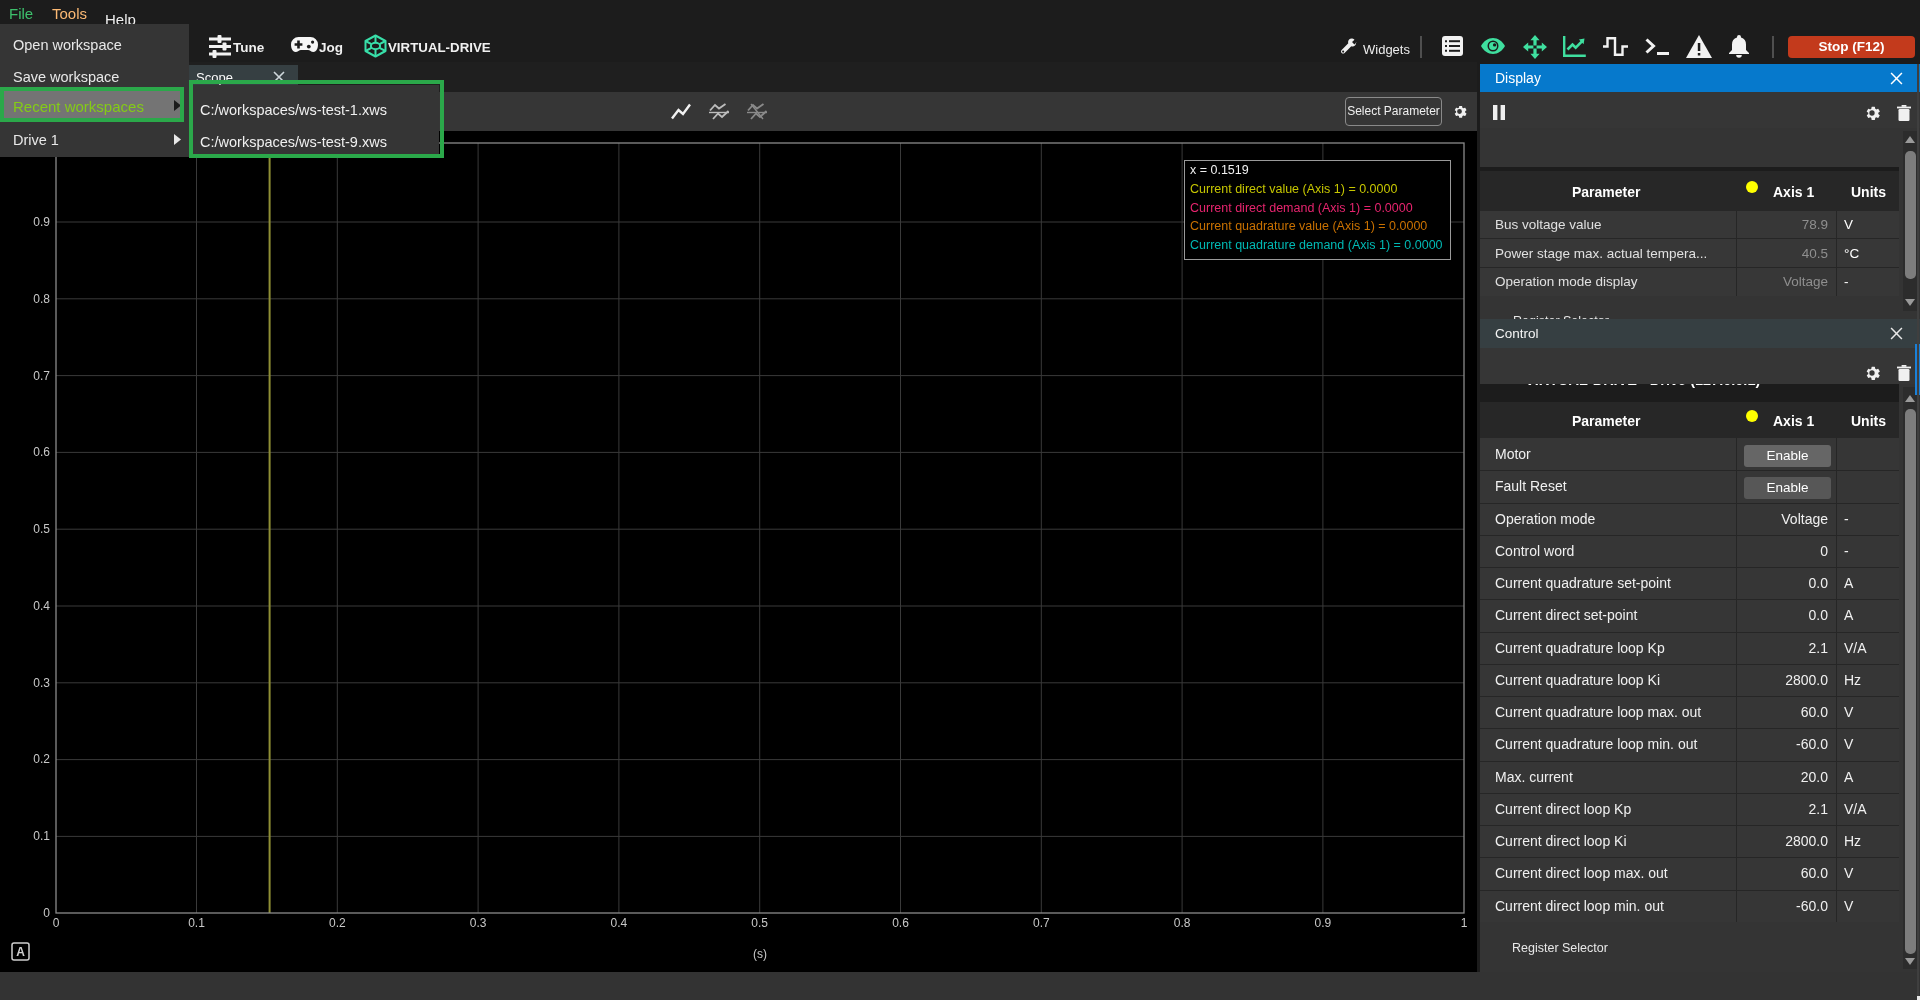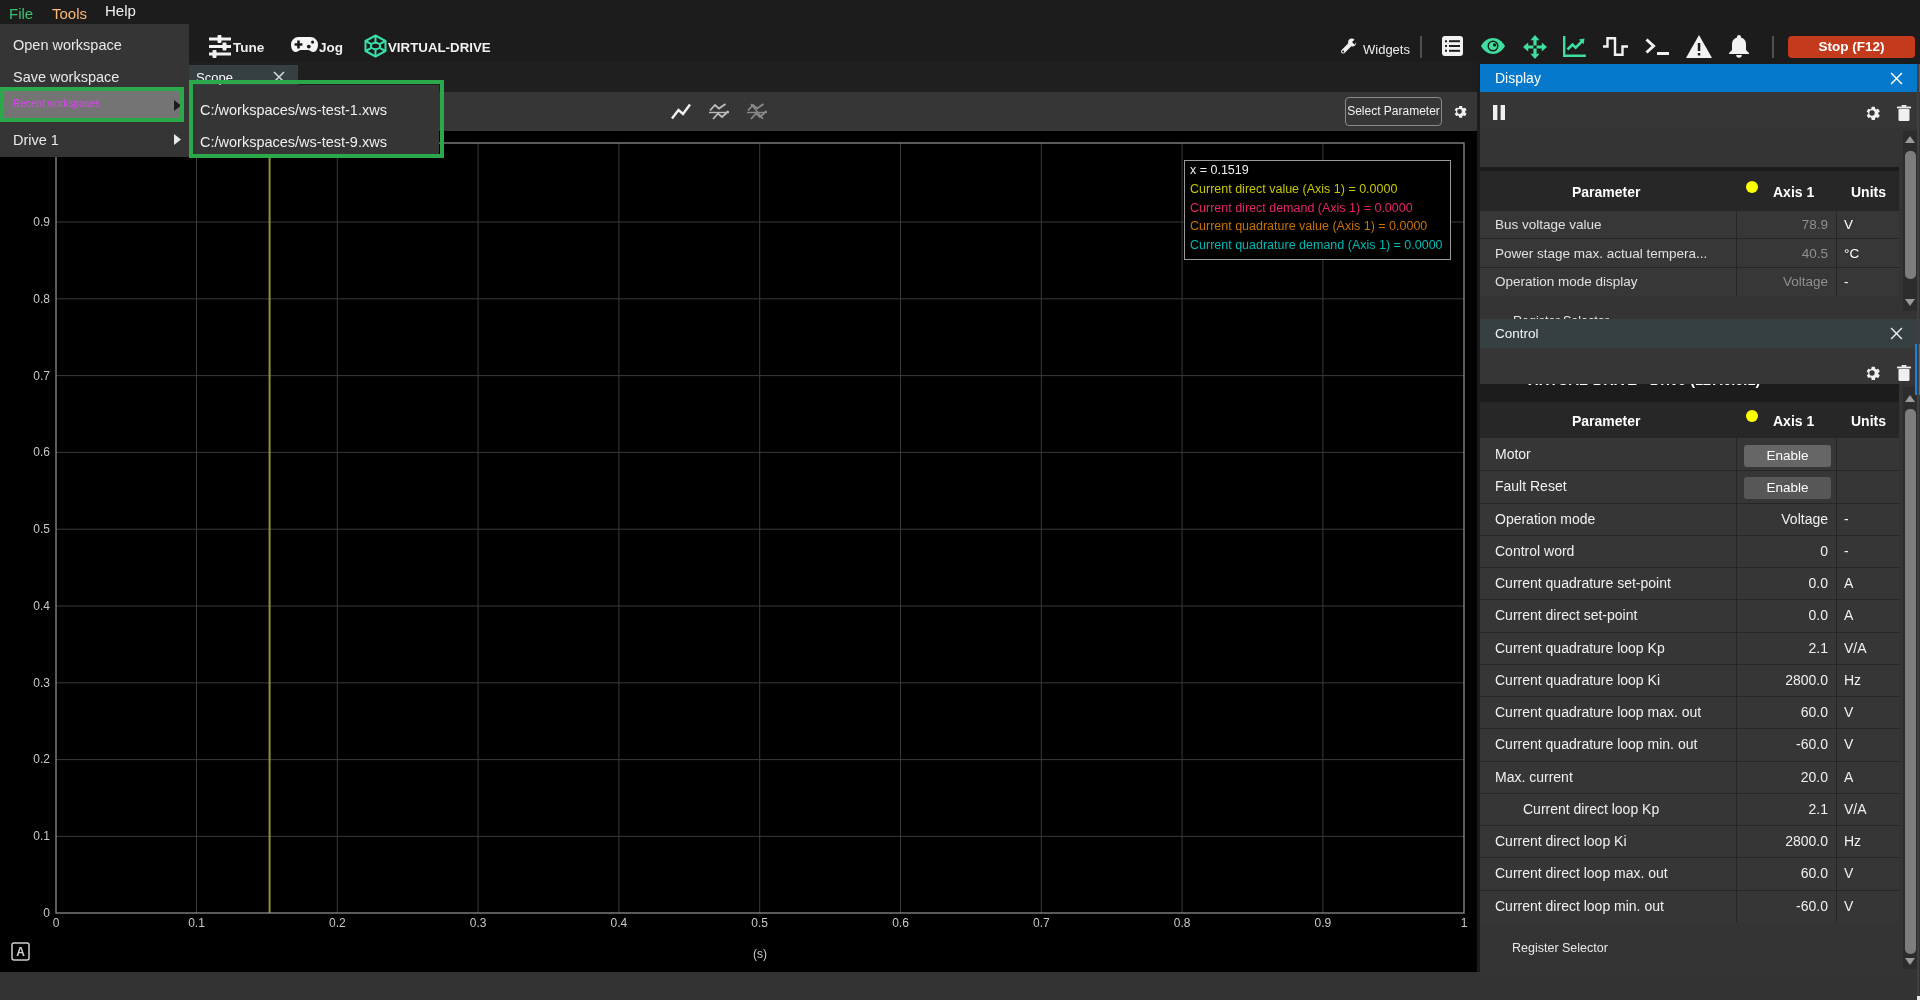--- a/index.html
+++ b/index.html
@@ -6,21 +6,21 @@
   body{font-family:"Liberation Sans",sans-serif;position:relative;-webkit-font-smoothing:antialiased;}
   .a{position:absolute;}
   .txt{color:#f0f0f0;}
 </style>
 </head>
 <body>
 
 <div class="a" style="left:0;top:0;width:1920px;height:24px;background:#1c1c1c;"></div>
 <div class="a" style="left:9px;top:5px;font-size:15px;color:#3dc06c;">File</div>
 <div class="a" style="left:52px;top:5px;font-size:15px;color:#fdba74;">Tools</div>
-<div class="a" style="left:105px;top:2px;font-size:15px;color:#efefef;">Help</div>
+<div class="a" style="left:105px;top:11px;font-size:15px;color:#efefef;">Help</div>
 
 <div class="a" style="left:0;top:24px;width:1920px;height:38px;background:#1c1c1c;"></div>
 
 <svg class="a" style="left:209px;top:34px;" width="22" height="24" viewBox="0 0 22 24">
   <g stroke="#f2f2f2" stroke-width="3" fill="none">
     <line x1="0" y1="5" x2="22" y2="5"></line>
     <line x1="0" y1="12.5" x2="22" y2="12.5"></line>
     <line x1="0" y1="20" x2="22" y2="20"></line>
   </g>
   <g fill="#f2f2f2">
@@ -350,21 +350,21 @@
       <span class="a" style="left:364px;top:266.00px;">V</span>
       <div class="a" style="left:0;top:290.25px;width:419px;height:1px;background:#262626;"></div>
       <span class="a" style="left:15px;top:298.25px;">Current quadrature loop min. out</span>
       <span class="a" style="left:256px;top:298.25px;width:92px;text-align:right;">-60.0</span>
       <span class="a" style="left:364px;top:298.25px;">V</span>
       <div class="a" style="left:0;top:322.50px;width:419px;height:1px;background:#262626;"></div>
       <span class="a" style="left:15px;top:330.50px;">Max. current</span>
       <span class="a" style="left:256px;top:330.50px;width:92px;text-align:right;">20.0</span>
       <span class="a" style="left:364px;top:330.50px;">A</span>
       <div class="a" style="left:0;top:354.75px;width:419px;height:1px;background:#262626;"></div>
-      <span class="a" style="left:15px;top:362.75px;margin-left:28px;">Current direct loop Kp</span>
+      <span class="a" style="left:15px;top:362.75px;">Current direct loop Kp</span>
       <span class="a" style="left:256px;top:362.75px;width:92px;text-align:right;">2.1</span>
       <span class="a" style="left:364px;top:362.75px;">V/A</span>
       <div class="a" style="left:0;top:387.00px;width:419px;height:1px;background:#262626;"></div>
       <span class="a" style="left:15px;top:395.00px;">Current direct loop Ki</span>
       <span class="a" style="left:256px;top:395.00px;width:92px;text-align:right;">2800.0</span>
       <span class="a" style="left:364px;top:395.00px;">Hz</span>
       <div class="a" style="left:0;top:419.25px;width:419px;height:1px;background:#262626;"></div>
       <span class="a" style="left:15px;top:427.25px;">Current direct loop max. out</span>
       <span class="a" style="left:256px;top:427.25px;width:92px;text-align:right;">60.0</span>
       <span class="a" style="left:364px;top:427.25px;">V</span>
@@ -391,21 +391,21 @@
 
 <div class="a" style="left:1915px;top:344px;width:5px;height:51px;background:#1a80d8;"></div>
 
 <div class="a" style="left:1917px;top:64px;width:2px;height:933px;background:#3f3f3f;"></div>
 <div class="a" style="left:1917px;top:996px;width:3px;height:4px;background:#e8e8e8;"></div>
 
 <div class="a" style="left:0;top:24px;width:189px;height:133px;background:#353535;">
   <div class="a" style="left:13px;top:13px;font-size:14.5px;color:#e8e8e8;">Open workspace</div>
   <div class="a" style="left:13px;top:45px;font-size:14.5px;color:#e8e8e8;">Save workspace</div>
   <div class="a" style="left:0;top:67px;width:184px;height:31px;background:#747474;"></div>
-  <div class="a" style="left:13px;top:74px;font-size:10px;color:#d946ef;">Recent workspaces</div>
+  <div class="a" style="left:13px;top:74px;font-size:15px;color:#84cc16;">Recent workspaces</div>
   <svg class="a" style="left:174px;top:76px;" width="7" height="11" viewBox="0 0 7 11">
       <path fill="#1b1b1b" d="M0 0l7 5.5L0 11z"></path>
     </svg>
   <div class="a" style="left:13px;top:108px;font-size:14.5px;color:#e8e8e8;">Drive 1</div>
   <svg class="a" style="left:174px;top:110px;" width="7" height="11" viewBox="0 0 7 11">
       <path fill="#e8e8e8" d="M0 0l7 5.5L0 11z"></path>
     </svg>
 </div>
 
 <div class="a" style="left:0;top:87px;width:184px;height:35px;border:4px solid #2ba84a;box-sizing:border-box;"></div>

